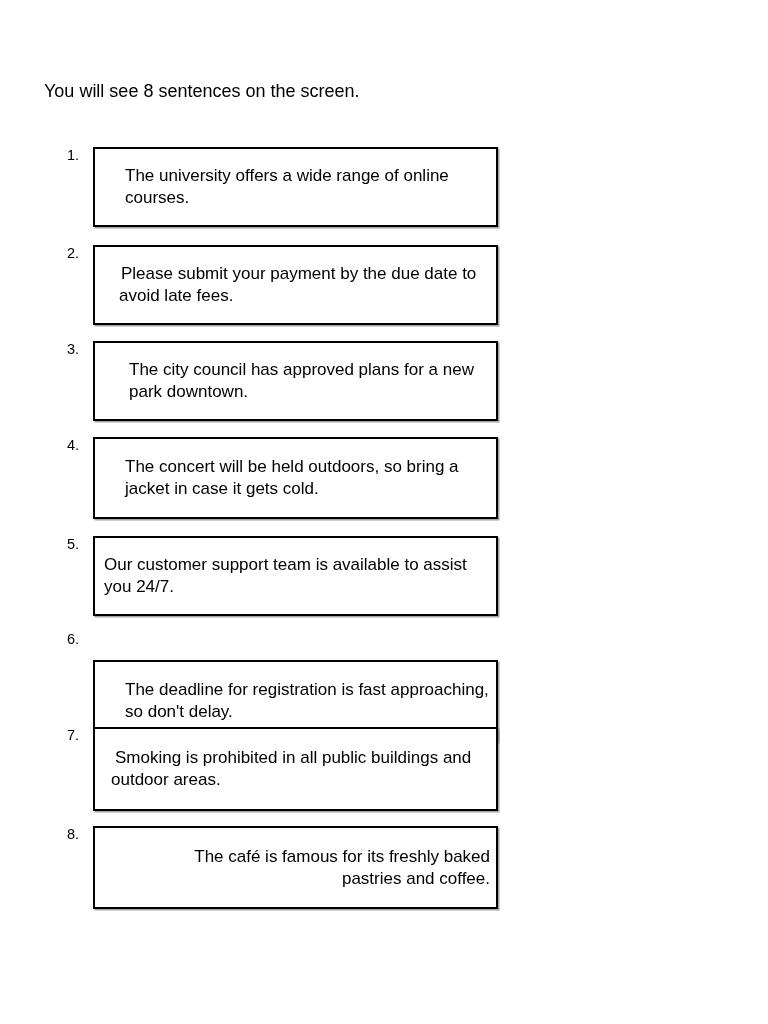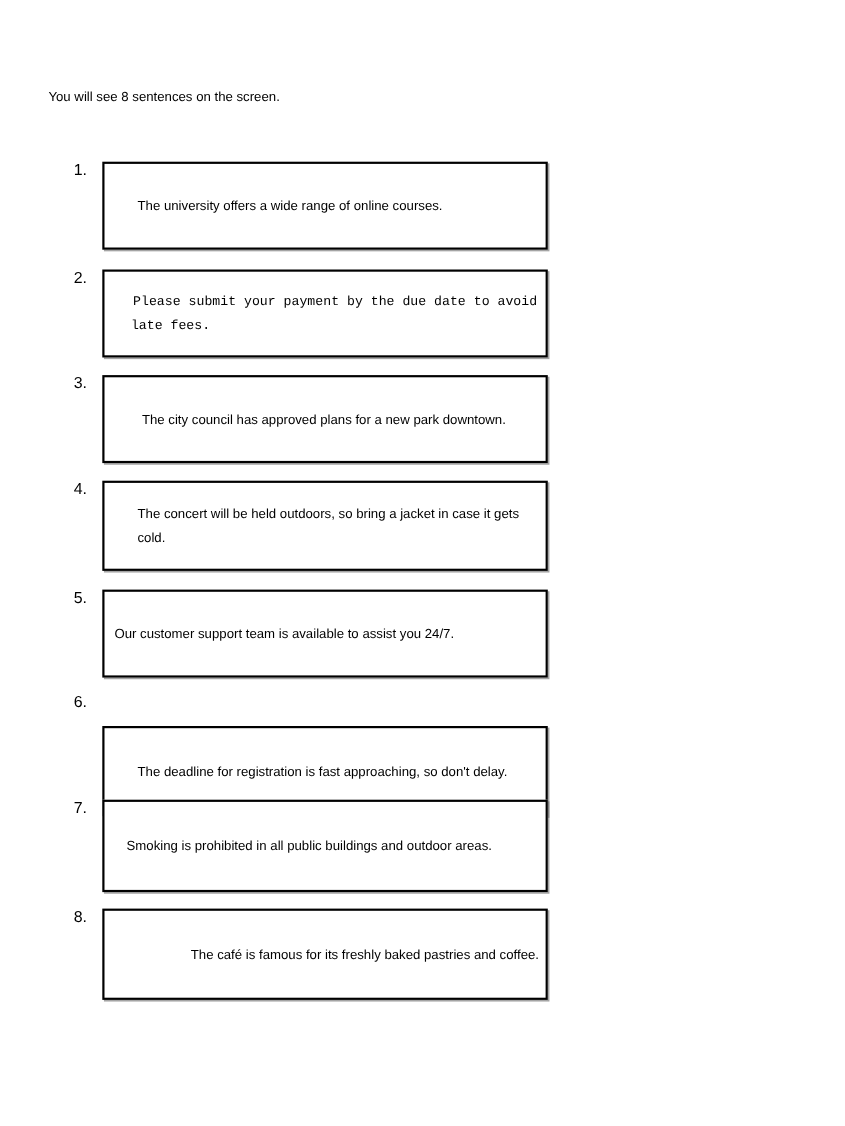--- a/index.html
+++ b/index.html
@@ -27,21 +27,21 @@
     left: 0;
     width: 768px;
     text-align: center;
     font-size: 15px;
     font-weight: bold;
     letter-spacing: 0.1px;
   }
   .intro-line {
     position: absolute;
     left: 44px;
-    font-size: 12px;
+    font-size: 18px;
     white-space: nowrap;
   }
   .intro-1 { top: 81px; }
   .intro-2 { top: 113px; }
 
   .item {
     position: absolute;
     left: 67px;
     width: 640px;
   }
@@ -60,32 +60,32 @@
     width: 401px;
     border: 2px solid #000000;
     background: #ffffff;
     box-shadow: 1.5px 1.5px 0 rgba(90,90,90,0.55);
     box-sizing: content-box;
     display: flex;
     flex-direction: column;
     justify-content: center;
   }
   .sentence-text {
-    font-size: 12px;
+    font-size: 17px;
     line-height: 22px;
     padding-right: 6px;
   }
 
   
   .item-1 { top: 147px; }
   .item-1 .sentence-box { top: 0; height: 76px; }
   .item-1 .sentence-text { padding-left: 30px; }
 
   .item-2 { top: 245px; }
-  .item-2 .sentence-box { top: 0; height: 76px; font-family: Liberation Mono, monospace; }
+  .item-2 .sentence-box { top: 0; height: 76px; }
   .item-2 .sentence-text { padding-left: 24px; text-indent: 2px; }
 
   .item-3 { top: 341px; }
   .item-3 .sentence-box { top: 0; height: 76px; }
   .item-3 .sentence-text { padding-left: 34px; text-indent: 0px; }
 
   .item-4 { top: 437px; }
   .item-4 .sentence-box { top: 0; height: 78px; }
   .item-4 .sentence-text { padding-left: 30px; text-indent: 0px; }
 

